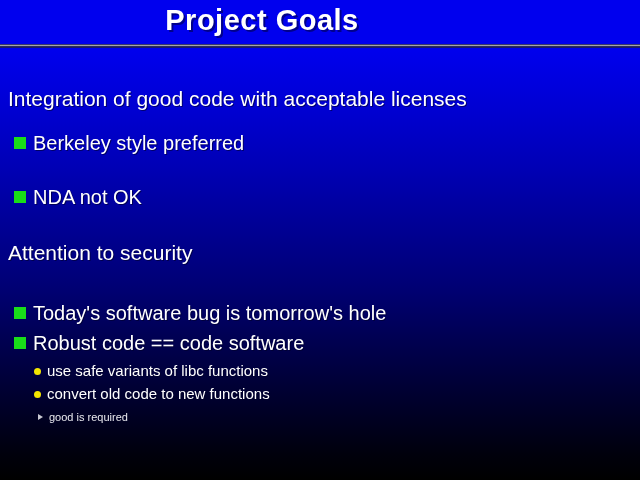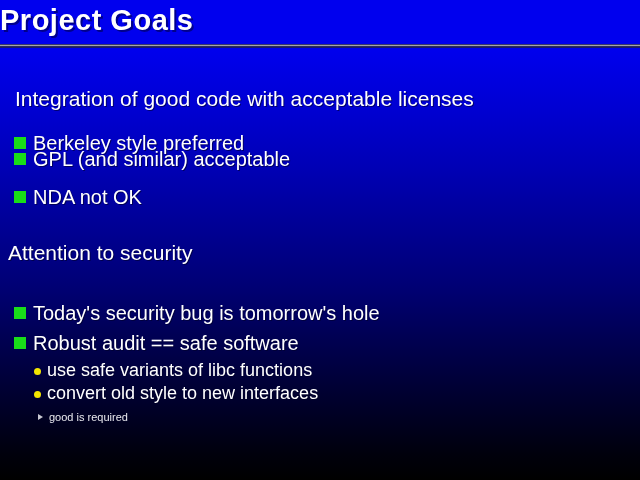--- a/index.html
+++ b/index.html
@@ -24,21 +24,21 @@
     top: 0;
     width: 640px;
     height: 44px;
     background: #0000ee;
   }
   #title-text {
     position: absolute;
     left: 0;
     top: 4px;
     width: 524px;
-    text-align: left;
+    text-align: center;
     font-size: 29px;
     font-weight: bold;
     color: #ffffff;
     letter-spacing: 0.5px;
     text-shadow: 2px 2px 0 rgba(0,0,60,0.55);
     white-space: nowrap;
   }
   #title-rule {
     position: absolute;
     left: 0;
@@ -104,21 +104,21 @@
     width: 12px;
     height: 12px;
     background: #19dd19;
     vertical-align: 1px;
     margin-right: 7px;
   }
 
   
   .lvl2 {
     left: 34px;
-    font-size: 18px;
+    font-size: 15px;
     line-height: 17px;
   }
   .lvl2 .bullet-dot {
     display: inline-block;
     width: 7px;
     height: 7px;
     border-radius: 50%;
     background: #f2e500;
     vertical-align: 1px;
     margin-right: 6px;
@@ -149,51 +149,48 @@
 
   <div id="title-band">
     <div id="title-text">Project Goals</div>
   </div>
 
   <div id="title-rule"></div>
 
   <div id="body-area">
     <div id="content">
 
-      <div class="line lvl0" style="top:39px;margin-left:7px;">Integration of good code with acceptable licenses</div>
+      <div class="line lvl0" style="top:39px;">Integration of good code with acceptable licenses</div>
 
       <div class="line lvl1" style="top:70px;margin-top:14px;">
         <span class="bullet-sq"></span><span>Berkeley style preferred</span>
       </div>
 
-      <div class="line lvl1" style="top:100px;">
-        <span class="bullet-sq"></span><span>GPL (and similar) acceptable</span>
-      </div>
 
       <div class="line lvl1" style="top:138px;text-align:right;">
         <span class="bullet-sq"></span><span>NDA not OK</span>
       </div>
 
       <div class="line lvl0" style="top:193px;">Attention to security</div>
 
 
       <div class="line lvl1" style="top:254px;">
-        <span class="bullet-sq"></span><span>Today's security bug is tomorrow's hole</span>
+        <span class="bullet-sq"></span><span>Today's software bug is tomorrow's hole</span>
       </div>
 
       <div class="line lvl1" style="top:284px;">
-        <span class="bullet-sq"></span><span>Robust audit == safe software</span>
+        <span class="bullet-sq"></span><span>Robust code == code software</span>
       </div>
 
       <div class="line lvl2" style="top:314px;">
         <span class="bullet-dot"></span><span>use safe variants of libc functions</span>
       </div>
 
       <div class="line lvl2" style="top:337px;">
-        <span class="bullet-dot"></span><span>convert old style to new interfaces</span>
+        <span class="bullet-dot"></span><span>convert old code to new functions</span>
       </div>
 
       <div class="line lvl3" style="top:362px;">
         <span class="bullet-tri"></span><span>good is required</span>
       </div>
 
     </div>
   </div>
 
 </div>

